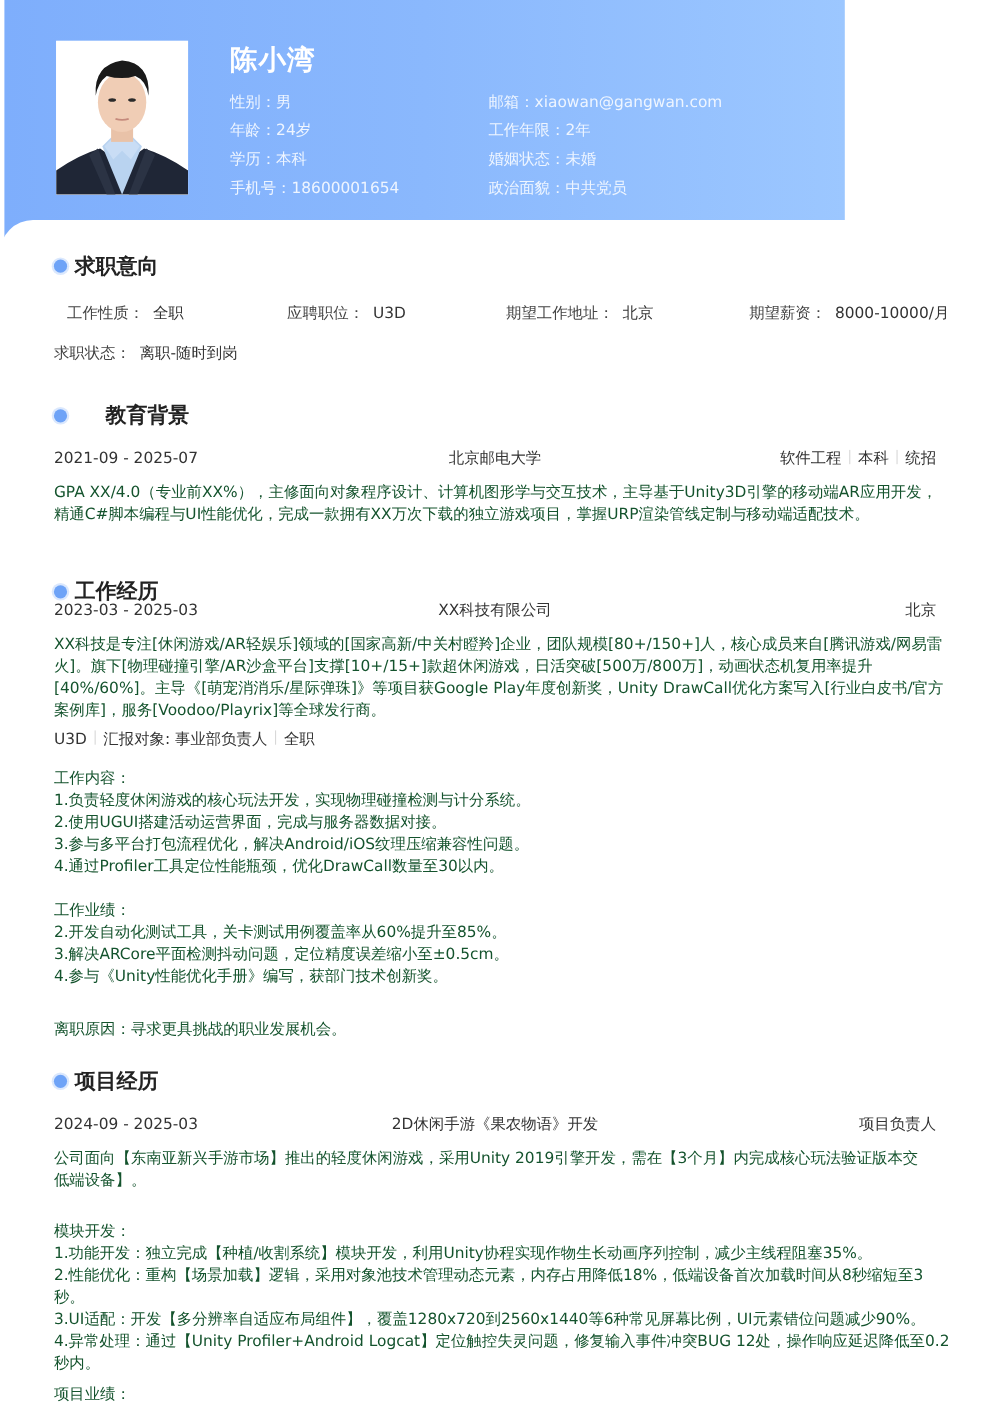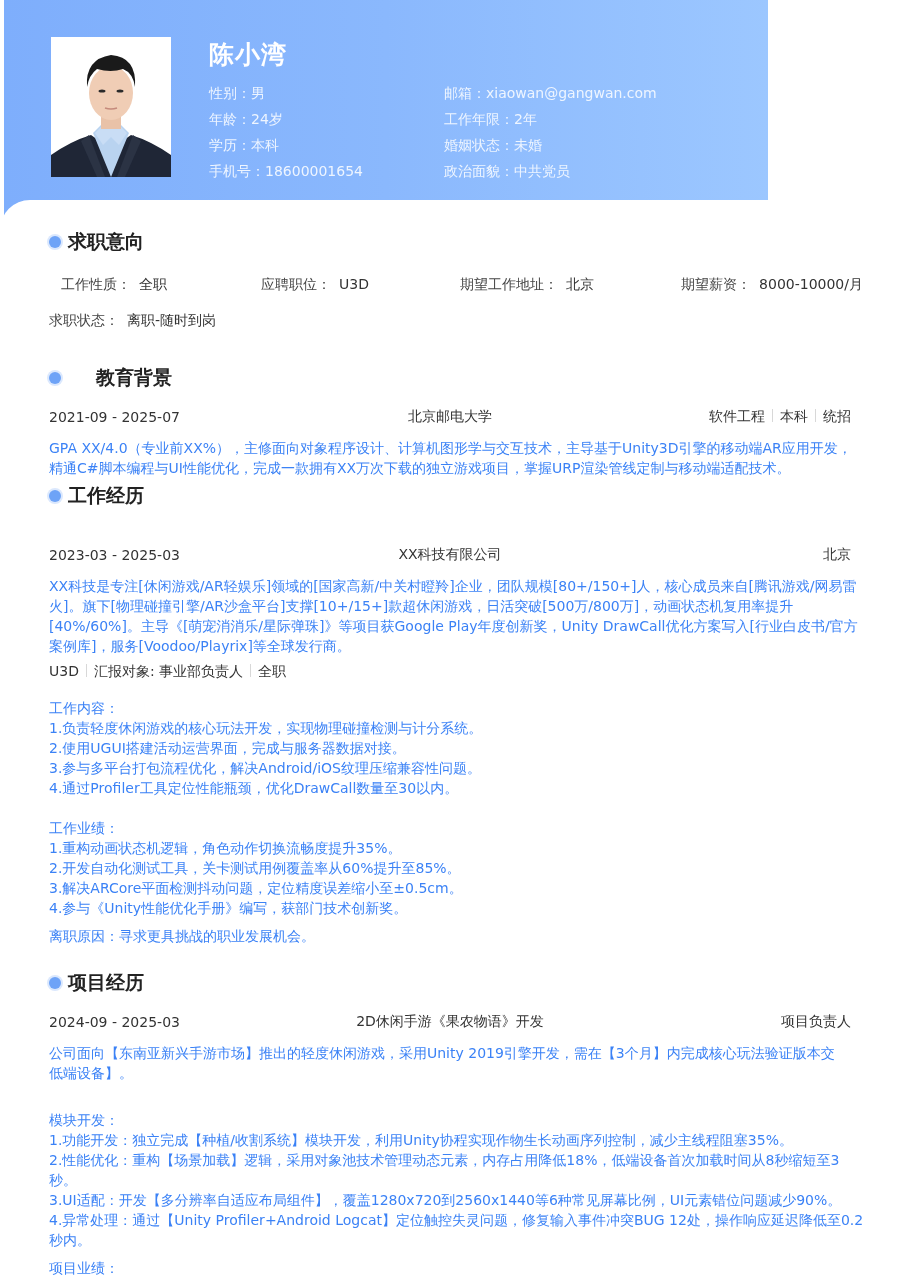--- a/index.html
+++ b/index.html
@@ -39,21 +39,21 @@
   }
 
   .row { position: absolute; left: 49px; width: 802px; font-size: 14px; color: #333; white-space: nowrap; }
   .kv-label { color: #444; }
   .kv-value { color: #333; margin-left: 8px; }
 
   .tri-row { display: flex; justify-content: space-between; align-items: center; }
   .tri-row .mid { position: absolute; left: 0; width: 802px; text-align: center; pointer-events: none; }
   .tri-row .mid span { pointer-events: auto; }
 
-  .para { position: absolute; left: 49px; width: 804px; font-size: 14px; line-height: 20px; color: #3b82f6; }
+  .para { position: absolute; left: 49px; width: 804px; font-size: 14px; line-height: 20px; color: #14532d; }
   .lines div { height: 20px; line-height: 20px; white-space: nowrap; }
   .sep { display: inline-block; width: 1px; height: 13px; background: #d8d8d8; margin: 0 7px; vertical-align: -1px; }
 </style>
 </head>
 <body>
 
 <div class="header">
   <div class="photo">
     <svg width="120" height="140" viewBox="0 0 120 140">
       <rect width="120" height="140" fill="#ffffff"></rect>
@@ -119,21 +119,21 @@
 <div class="row tri-row" style="top:407px; height:20px;">
   <span>2021-09 - 2025-07</span>
   <div class="mid"><span>北京邮电大学</span></div>
   <span><span>软件工程</span><span class="sep"></span><span>本科</span><span class="sep"></span><span>统招</span></span>
 </div>
 <div class="para lines" style="top:438px;">
   <div>GPA XX/4.0（专业前XX%），主修面向对象程序设计、计算机图形学与交互技术，主导基于Unity3D引擎的移动端AR应用开发，</div>
   <div>精通C#脚本编程与UI性能优化，完成一款拥有XX万次下载的独立游戏项目，掌握URP渲染管线定制与移动端适配技术。</div>
 </div>
 
-<div class="section-title" style="top:483px;">
+<div class="section-title" style="top:525px;">
   <span class="dot"></span>
   <span>工作经历</span>
 </div>
 <div class="row tri-row" style="top:545px; height:20px;gap:25px;">
   <span>2023-03 - 2025-03</span>
   <div class="mid"><span>XX科技有限公司</span></div>
   <span>北京</span>
 </div>
 <div class="para lines" style="top:576px;">
   <div>XX科技是专注[休闲游戏/AR轻娱乐]领域的[国家高新/中关村瞪羚]企业，团队规模[80+/150+]人，核心成员来自[腾讯游戏/网易雷</div>
@@ -146,21 +146,20 @@
 </div>
 <div class="para lines" style="top:698px;">
   <div>工作内容：</div>
   <div>1.负责轻度休闲游戏的核心玩法开发，实现物理碰撞检测与计分系统。</div>
   <div>2.使用UGUI搭建活动运营界面，完成与服务器数据对接。</div>
   <div>3.参与多平台打包流程优化，解决Android/iOS纹理压缩兼容性问题。</div>
   <div>4.通过Profiler工具定位性能瓶颈，优化DrawCall数量至30以内。</div>
 </div>
 <div class="para lines" style="top:818px;">
   <div>工作业绩：</div>
-  <div>1.重构动画状态机逻辑，角色动作切换流畅度提升35%。</div>
   <div>2.开发自动化测试工具，关卡测试用例覆盖率从60%提升至85%。</div>
   <div>3.解决ARCore平面检测抖动问题，定位精度误差缩小至±0.5cm。</div>
   <div>4.参与《Unity性能优化手册》编写，获部门技术创新奖。</div>
 </div>
 <div class="para lines" style="top:926px;">
   <div>离职原因：寻求更具挑战的职业发展机会。</div>
 </div>
 
 <div class="section-title" style="top:970px;">
   <span class="dot"></span>

